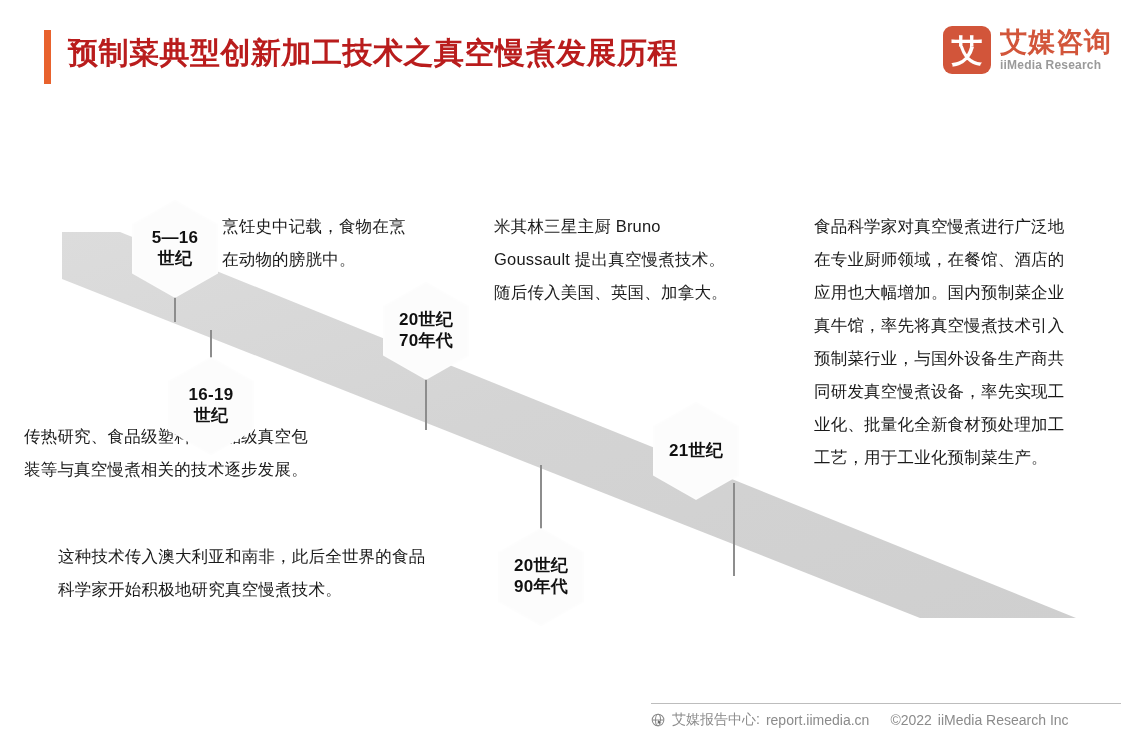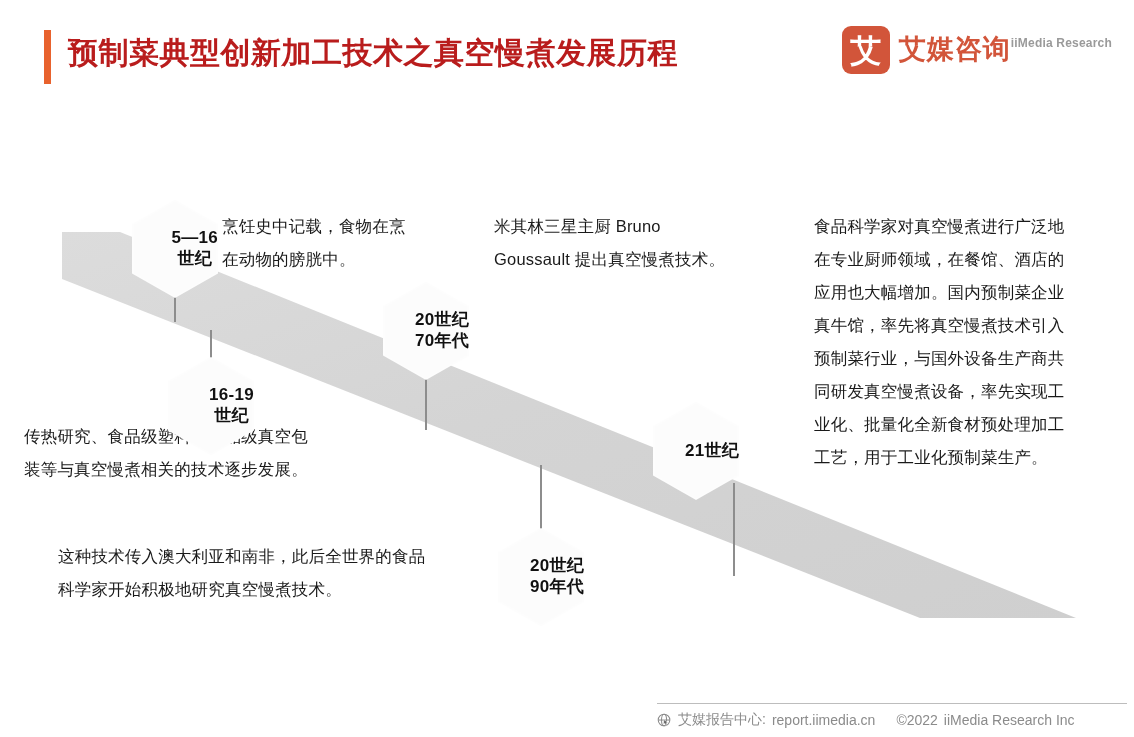--- a/index.html
+++ b/index.html
@@ -53,21 +53,21 @@
     background: #D2553A;
     border-radius: 9px;
     color: #ffffff;
     font-size: 31px;
     font-weight: 700;
     display: flex;
     align-items: center;
     justify-content: center;
     line-height: 1;
   }
-  .logo-text { display: flex; flex-direction: row; justify-content: center; }
+  .logo-text { display: flex; flex-direction: column; justify-content: center; }
   .logo-cn {
     font-size: 27px;
     font-weight: 700;
     color: #D2553A;
     letter-spacing: 1px;
     line-height: 1.08;
   }
   .logo-en {
     font-size: 12px;
     font-weight: 700;
@@ -92,21 +92,21 @@
     background: #8d8d8d;
   }
 
   
   .hex {
     position: absolute;
     width: 86px;
     height: 98px;
     display: flex;
     align-items: center;
-    justify-content: flex-end;
+    justify-content: center;
     text-align: center;
     z-index: 5;
   }
   .hex-shape {
     position: absolute;
     inset: 0;
     background: #fdfdfd;
     clip-path: polygon(50% 0%, 100% 25%, 100% 75%, 50% 100%, 0% 75%, 0% 25%);
     filter: drop-shadow(1.5px 2px 2.2px rgba(0,0,0,0.30));
   }
@@ -132,21 +132,21 @@
     font-size: 16.5px;
     line-height: 2.0;
     color: #1a1a1a;
     z-index: 4;
     letter-spacing: 0.2px;
   }
 
   
   .footer {
     position: absolute;
-    left: 6px;
+    left: 0;
     bottom: 0;
     width: 1068px;
     height: 34px;
   }
   .footer-rule {
     position: absolute;
     left: 651px;
     top: 0;
     width: 470px;
     height: 1px;
@@ -251,20 +251,21 @@
 </div>
 
 <div class="para" style="left:24px; top:420px; width:450px;">
   <div>传热研究、食品级塑料与食品级真空包</div>
   <div>装等与真空慢煮相关的技术逐步发展。</div>
 </div>
 
 <div class="para" style="left:494px; top:210px; width:290px;">
   <div>米其林三星主厨 Bruno</div>
   <div>Goussault 提出真空慢煮技术。</div>
+  <div>随后传入美国、英国、加拿大。</div>
 </div>
 
 <div class="para" style="left:58px; top:540px; width:440px;">
   <div>这种技术传入澳大利亚和南非，此后全世界的食品</div>
   <div>科学家开始积极地研究真空慢煮技术。</div>
 </div>
 
 <div class="para" style="left:814px; top:210px; width:300px;">
   <div>食品科学家对真空慢煮进行广泛地</div>
   <div>在专业厨师领域，在餐馆、酒店的</div>

